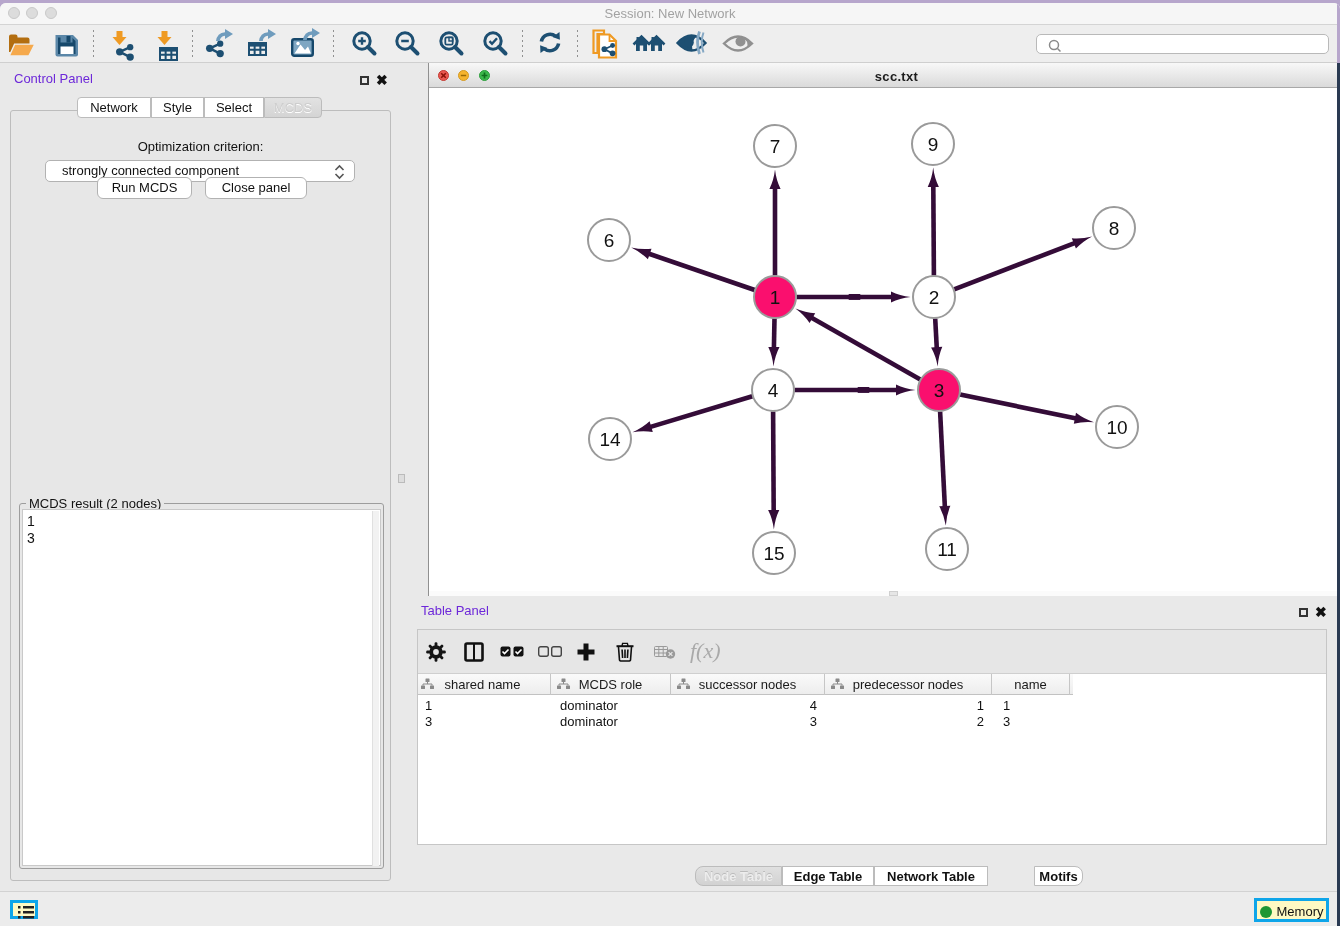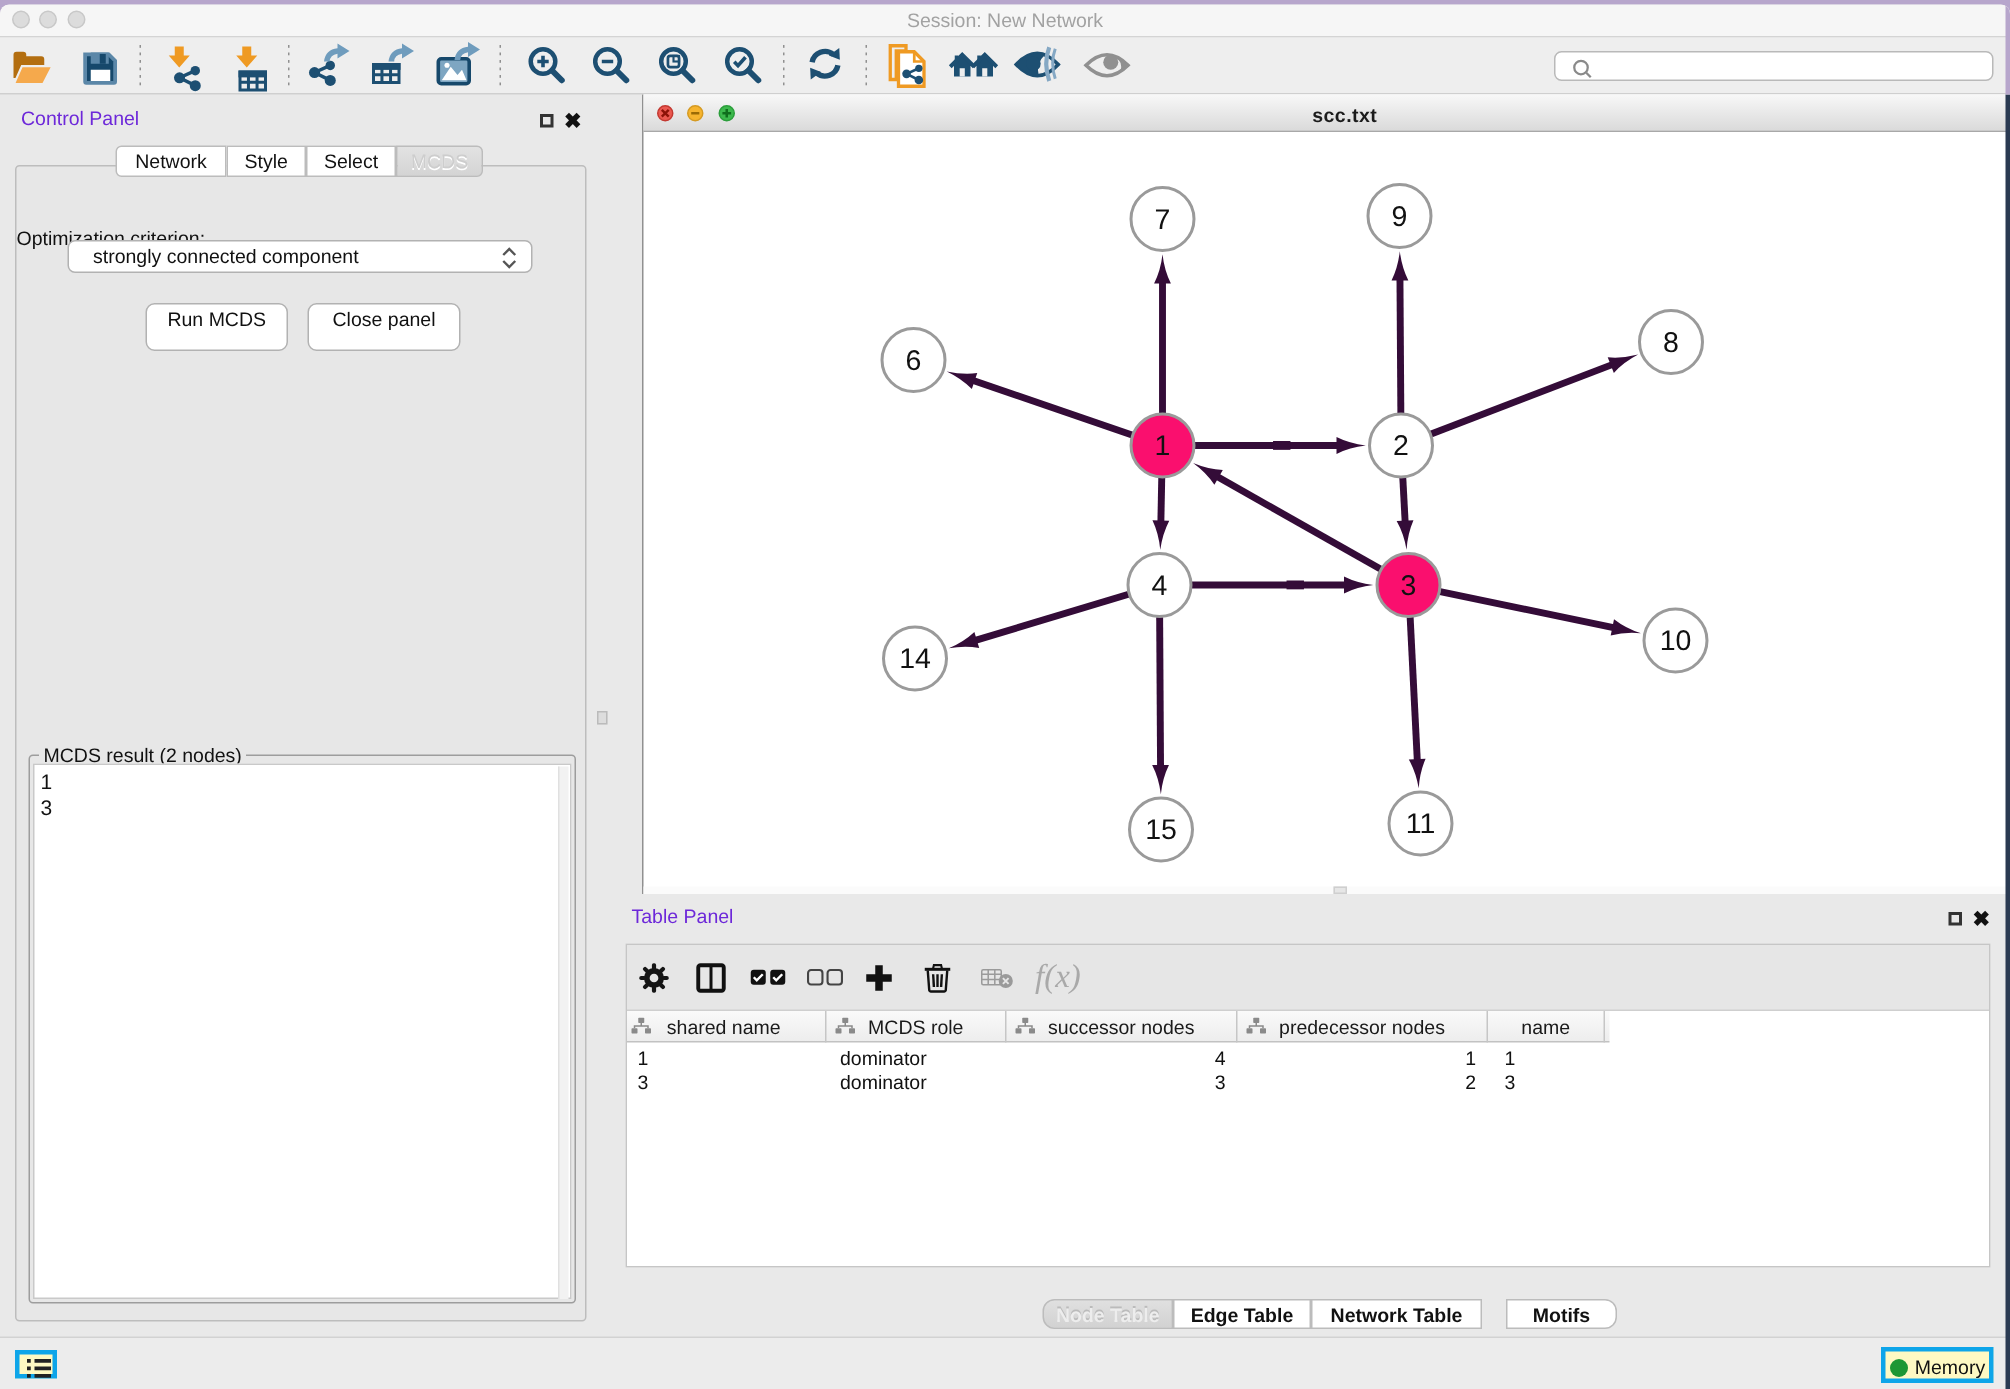--- a/index.html
+++ b/index.html
@@ -13,21 +13,21 @@
 .sep{position:absolute;top:5px;height:28px;width:1px;background-image:linear-gradient(#909090 34%,rgba(0,0,0,0) 34%);background-size:1px 5px}
 .ticon{position:absolute;top:3px}
 #search{position:absolute;left:1036px;top:9px;width:293px;height:20px;background:#fff;border:1px solid #b9b9b9;border-radius:5px}
 
 .phead{position:absolute;font-size:13px;color:#6d28d9}
 .flbtn{position:absolute;width:9px;height:9px;border:2px solid #333}
 .xbtn{position:absolute;font-weight:bold;font-size:14px;color:#111}
 .tab{position:absolute;z-index:3;top:94px;height:21px;border:1px solid #bcbcbc;background:#fff;text-align:center;line-height:20px;font-size:13px}
 #cpane{position:absolute;left:10px;top:107px;width:381px;height:771px;background:#e7e7e7;border:1px solid #bdbdbd;border-radius:3px}
 #combo{position:absolute;left:34px;top:49px;width:310px;height:22px;background:#fff;border:1px solid #b2b2b2;border-radius:5px;line-height:20px;padding-left:16px;font-size:13px}
-.btn{position:absolute;top:91px;height:32px;background:#fff;border:1px solid #b2b2b2;border-radius:6px;text-align:center;line-height:20px;font-size:13px}
+.btn{position:absolute;top:66px;height:22px;background:#fff;border:1px solid #b2b2b2;border-radius:6px;text-align:center;line-height:20px;font-size:13px}
 #fieldset{position:absolute;left:8px;top:392px;width:365px;height:366px;border:1px solid #9d9d9d;border-radius:3px}
 #fslabel{position:absolute;left:6px;top:-8px;background:#e7e7e7;padding:0 3px;font-size:13px}
 #fsarea{position:absolute;left:2px;top:5px;right:2px;bottom:2px;background:#fff;border:1px solid #c9c9c9}
 
 #netwin{position:absolute;left:428px;top:60px;width:936px;height:533px;border-left:1px solid #909090;background:#fff}
 #nettitle{position:absolute;left:0;top:0;width:100%;height:25px;background:linear-gradient(#f8f8f8,#dadada);border-bottom:1px solid #a8a8a8}
 #nettitle .t{position:absolute;width:100%;text-align:center;top:6px;font-weight:bold;font-size:13px;color:#1c1c1c;letter-spacing:0.3px}
 .mac{position:absolute;top:7px;width:11px;height:11px;border-radius:50%;text-align:center}
 #netstrip{position:absolute;left:0;bottom:0;width:100%;height:5px;background:#fbfbfb}
 
@@ -225,21 +225,21 @@
   </div>
 
   <div class="phead" style="left:14px;top:68px">Control Panel</div>
   <div class="flbtn" style="left:360px;top:73px"></div>
   <div class="xbtn" style="left:376px;top:69px">✖</div>
   <div class="tab" style="left:77px;width:74px;border-radius:4px 0 0 4px">Network</div>
   <div class="tab" style="left:151px;width:53px">Style</div>
   <div class="tab" style="left:204px;width:60px">Select</div>
   <div class="tab" style="left:264px;width:58px;background:linear-gradient(#e2e2e2,#d4d4d4);color:#cdcdcd;text-shadow:0 1px 0 #fff;border-radius:0 4px 4px 0">MCDS</div>
   <div id="cpane">
-    <div style="position:absolute;left:0;top:40px;width:100%;text-align:left">Optimization criterion:</div>
+    <div style="position:absolute;left:0;top:28px;width:100%;text-align:center">Optimization criterion:</div>
     <div id="combo">strongly connected component
       <svg width="11" height="14" style="right:9px;top:4px">
           <path d="M1.5 5 L5.5 1 L9.5 5" fill="none" stroke="#555" stroke-width="1.6"></path>
           <path d="M1.5 9 L5.5 13 L9.5 9" fill="none" stroke="#555" stroke-width="1.6"></path>
         </svg>
     </div>
     <div class="btn" style="left:86px;width:95px">Run MCDS</div>
     <div class="btn" style="left:194px;width:102px">Close panel</div>
     <div id="fieldset">
       <div id="fslabel">MCDS result (2 nodes)</div>
@@ -455,21 +455,21 @@
           <span class="tc" style="left:142px">dominator</span>
           <span class="tc" style="left:385px;width:14px;text-align:right">3</span>
           <span class="tc" style="left:552px;width:14px;text-align:right">2</span>
           <span class="tc" style="left:585px">3</span>
         </div>
       </div>
   </div>
   <div class="btab" style="left:695px;width:87px;border-radius:8px 0 0 8px;background:linear-gradient(#e0e0e0,#d2d2d2);color:#ededed;text-shadow:0 -1px 0 #bbb">Node Table</div>
   <div class="btab" style="left:782px;width:92px">Edge Table</div>
   <div class="btab" style="left:874px;width:114px">Network Table</div>
-  <div class="btab" style="left:1004px;width:74px;border-radius:0 8px 8px 0">Motifs</div>
+  <div class="btab" style="left:1034px;width:49px;border-radius:0 8px 8px 0">Motifs</div>
 
   <div id="statusbar">
     <div class="sbtn" style="left:10px;width:28px;top:8px;height:19px">
         <svg width="18" height="16" style="left:4px;top:1px">
           <g fill="#222">
             <rect x="1" y="2" width="2.5" height="2.5"></rect>
             <rect x="6" y="2" width="11" height="2.5"></rect>
             <rect x="1" y="7" width="2.5" height="2.5"></rect>
             <rect x="6" y="7" width="11" height="2.5"></rect>
             <rect x="1" y="12" width="2.5" height="2.5"></rect>

